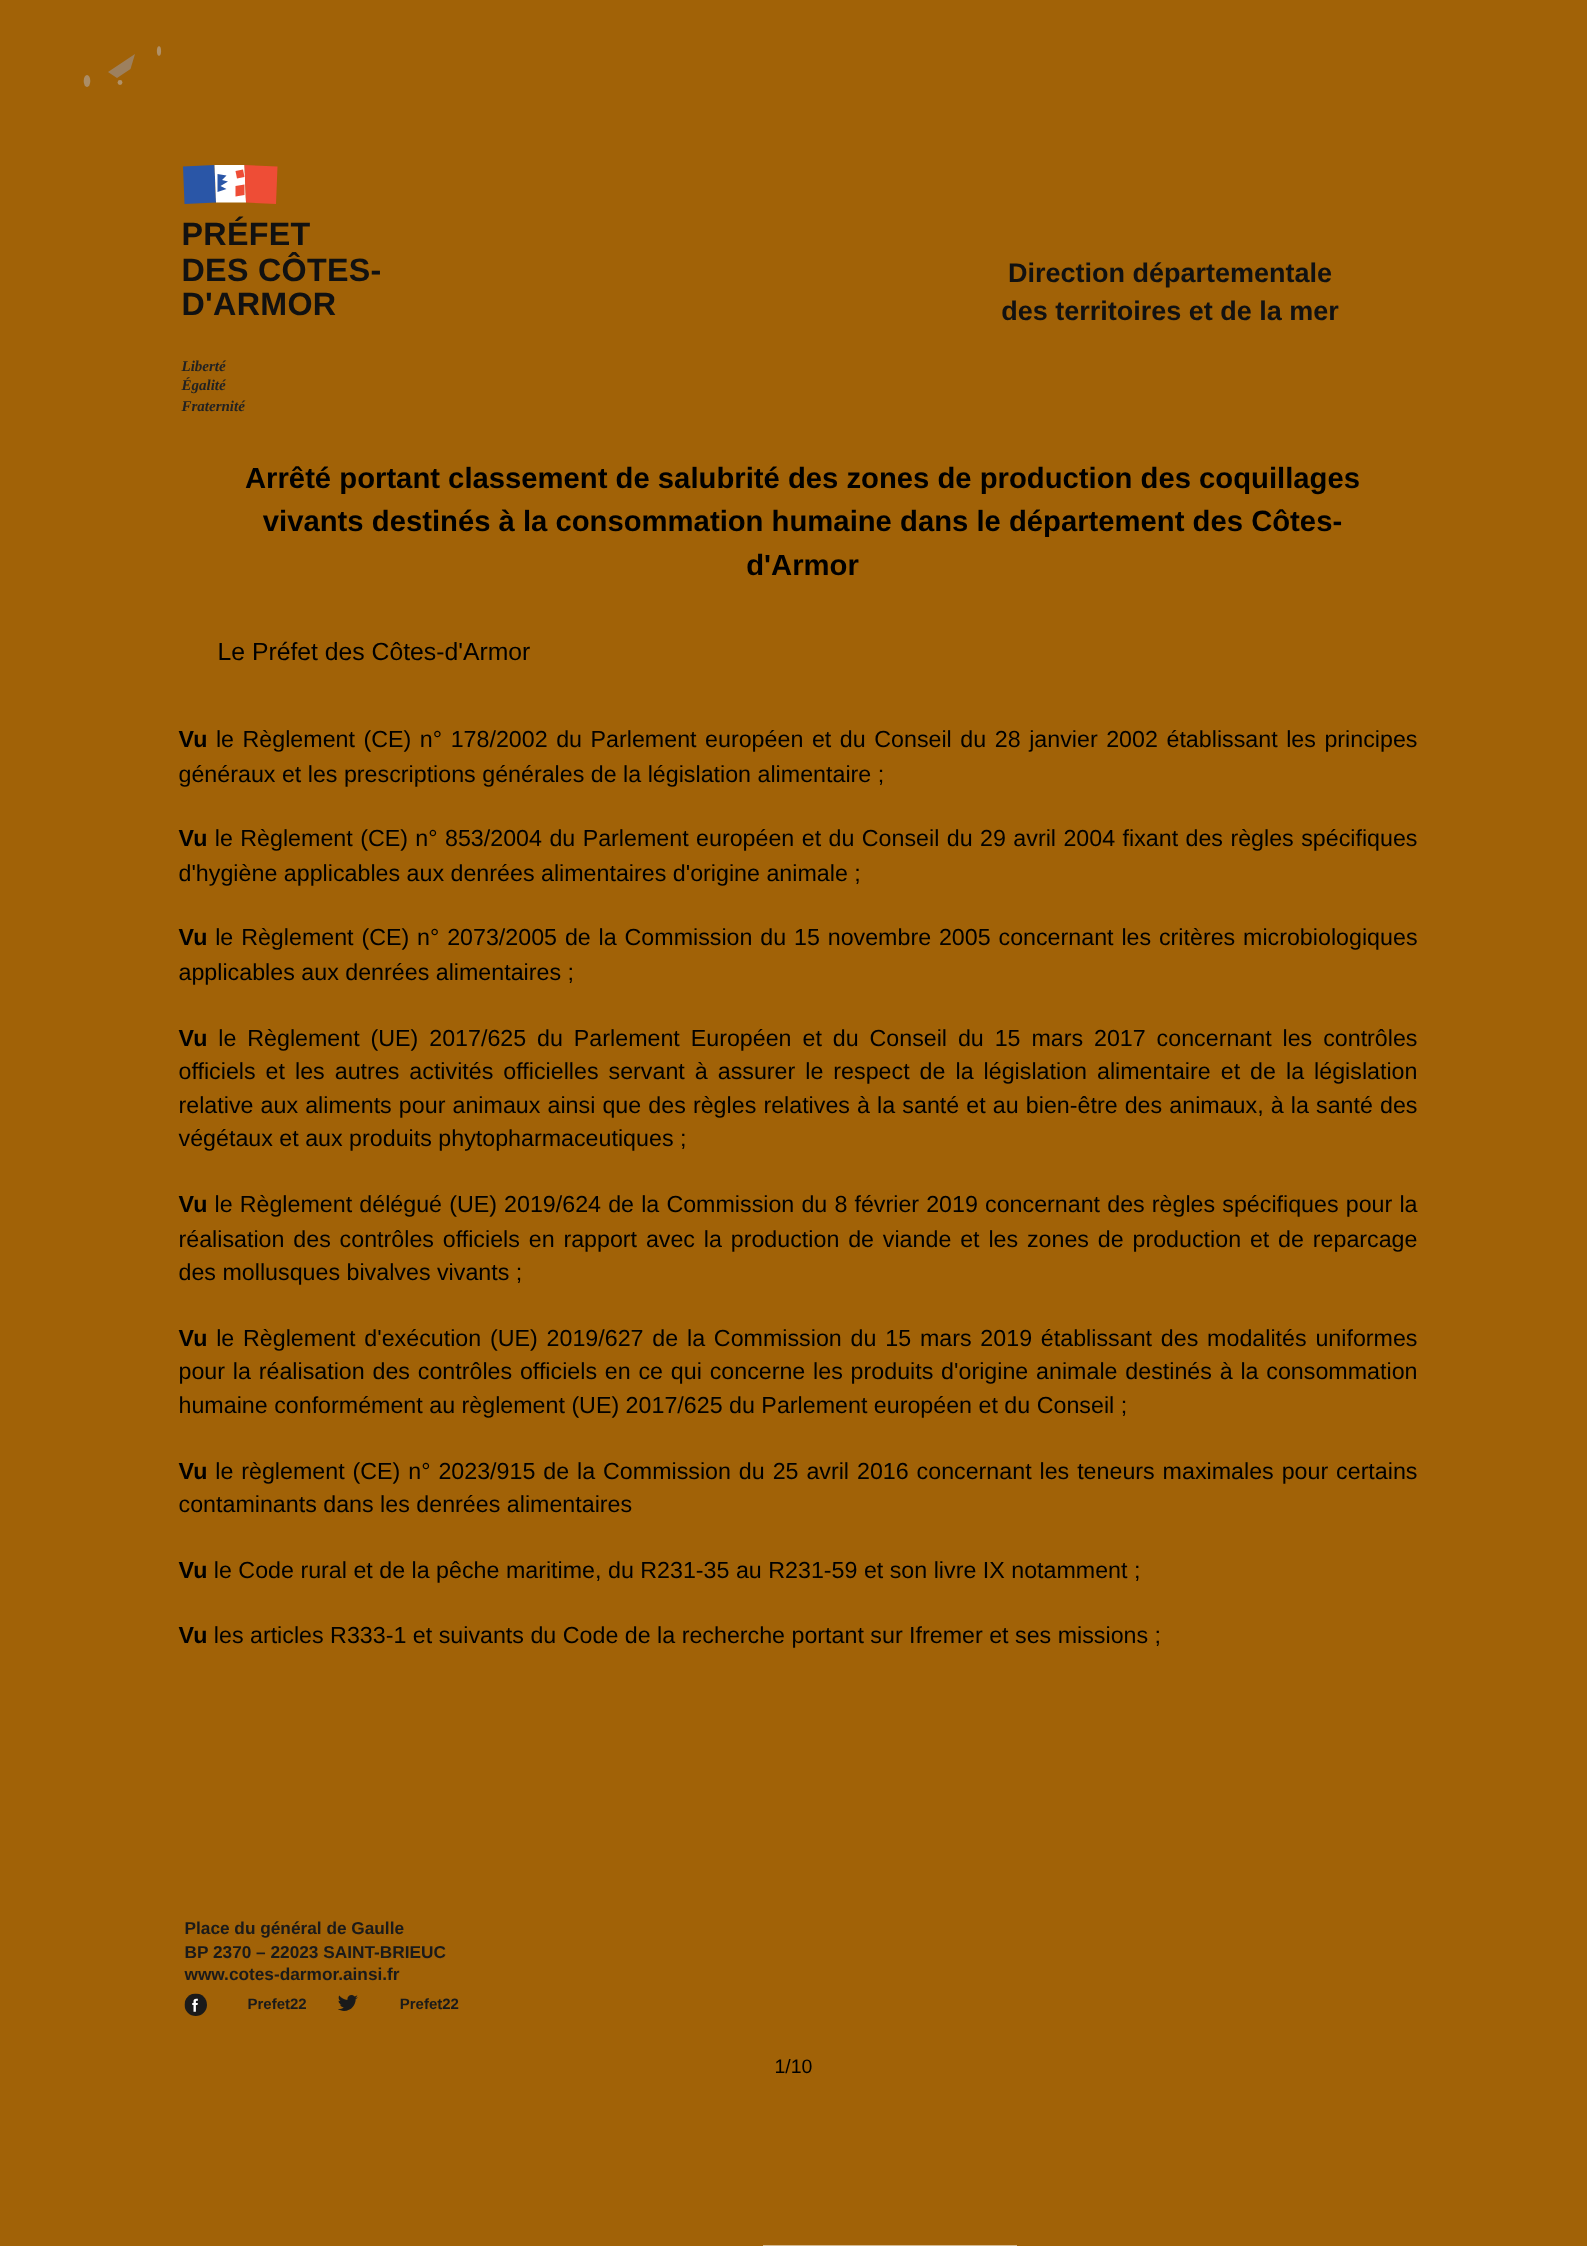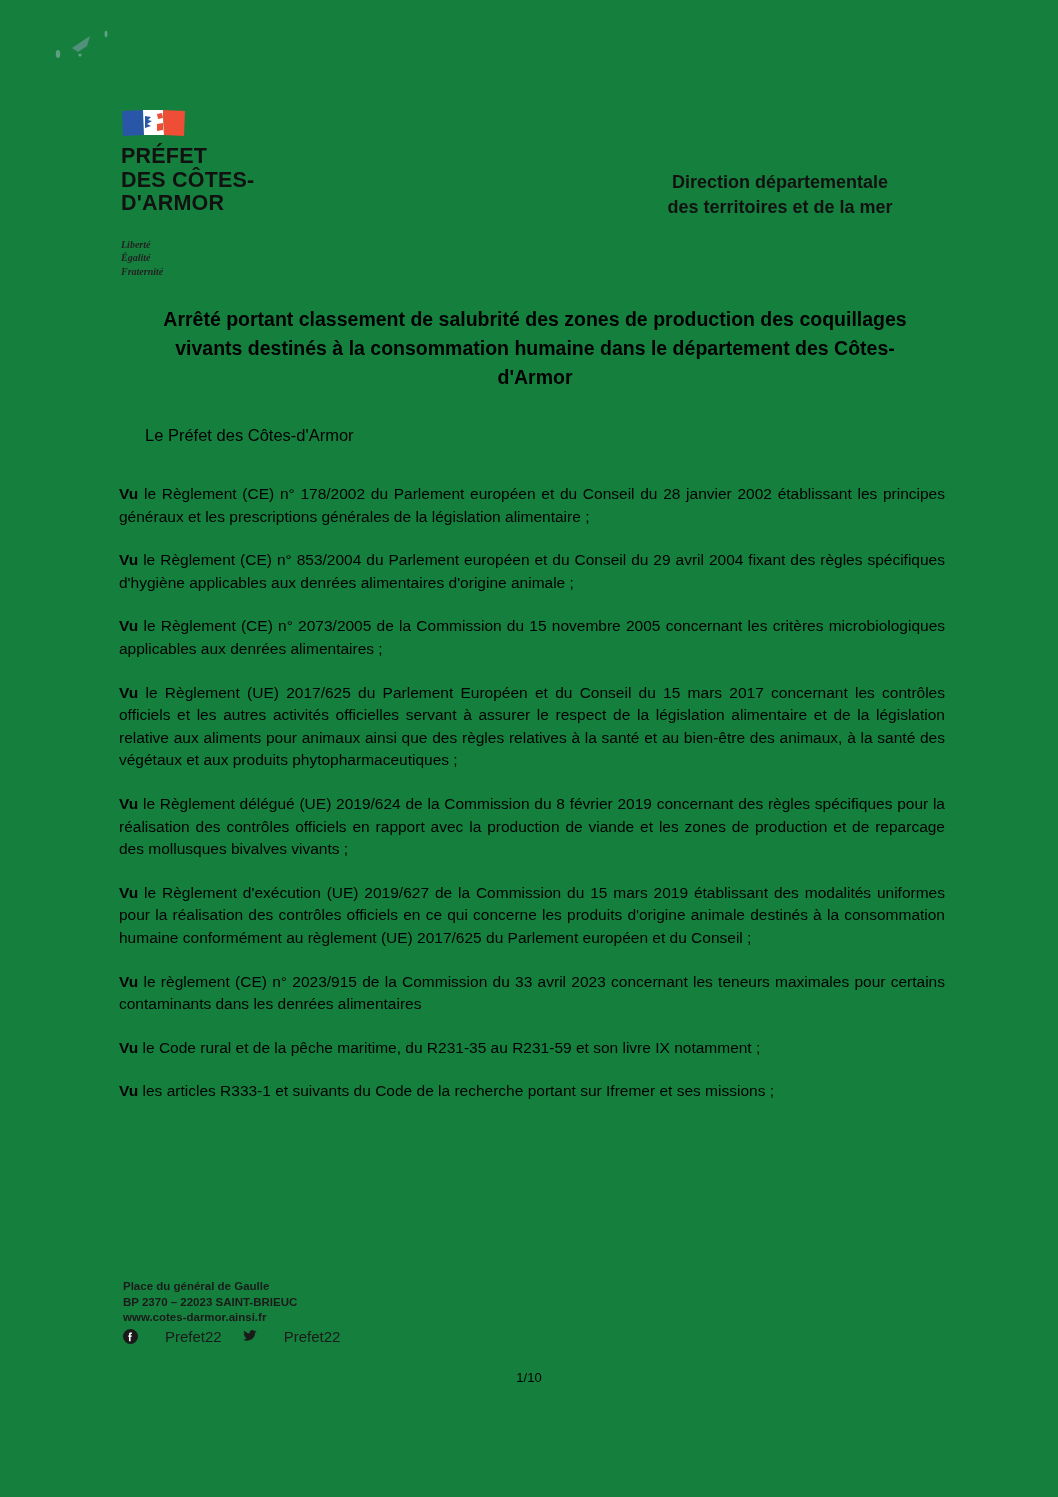--- a/index.html
+++ b/index.html
@@ -4,21 +4,21 @@
 <style>
   html, body {
     margin: 0;
     padding: 0;
     background: #ffffff;
   }
   .page {
     position: relative;
     width: 1058px;
     height: 1497px;
-    background: #15803d;
+    background: #a16207;
     overflow: hidden;
     font-family: "Liberation Sans", sans-serif;
     color: #000000;
   }
 
   
   .scan-smudge {
     position: absolute;
     left: 38px;
     top: 22px;
@@ -138,22 +138,22 @@
     margin-top: 3px;
     gap: 7px;
   }
   .social-icon {
     width: 15px;
     height: 15px;
     display: inline-block;
     flex: 0 0 auto;
   }
   .social-handle {
-    font-weight: normal;
-    font-size: 15px;
+    font-weight: bold;
+    font-size: 10px;
     color: #1a1a1a;
     margin-right: 13px;
     padding-left: 20px;
   }
   .page-number {
     position: absolute;
     left: 0;
     top: 1370px;
     width: 1058px;
     text-align: center;
@@ -213,21 +213,21 @@
     <p class="clause"><span class="lead">Vu</span><span> le Règlement (CE) n° 853/2004 du Parlement européen et du Conseil du 29 avril 2004 fixant des règles spécifiques d'hygiène applicables aux denrées alimentaires d'origine animale ;</span></p>
 
     <p class="clause"><span class="lead">Vu</span><span> le Règlement (CE) n° 2073/2005 de la Commission du 15 novembre 2005 concernant les critères microbiologiques applicables aux denrées alimentaires ;</span></p>
 
     <p class="clause"><span class="lead">Vu</span><span> le Règlement (UE) 2017/625 du Parlement Européen et du Conseil du 15 mars 2017 concernant les contrôles officiels et les autres activités officielles servant à assurer le respect de la législation alimentaire et de la législation relative aux aliments pour animaux ainsi que des règles relatives à la santé et au bien-être des animaux, à la santé des végétaux et aux produits phytopharmaceutiques ;</span></p>
 
     <p class="clause"><span class="lead">Vu</span><span> le Règlement délégué (UE) 2019/624 de la Commission du 8 février 2019 concernant des règles spécifiques pour la réalisation des contrôles officiels en rapport avec la production de viande et les zones de production et de reparcage des mollusques bivalves vivants ;</span></p>
 
     <p class="clause"><span class="lead">Vu</span><span> le Règlement d'exécution (UE) 2019/627 de la Commission du 15 mars 2019 établissant des modalités uniformes pour la réalisation des contrôles officiels en ce qui concerne les produits d'origine animale destinés à la consommation humaine conformément au règlement (UE) 2017/625 du Parlement européen et du Conseil ;</span></p>
 
-    <p class="clause"><span class="lead">Vu</span><span> le règlement (CE) n° 2023/915 de la Commission du 33 avril 2023 concernant les teneurs maximales pour certains contaminants dans les denrées alimentaires</span></p>
+    <p class="clause"><span class="lead">Vu</span><span> le règlement (CE) n° 2023/915 de la Commission du 25 avril 2016 concernant les teneurs maximales pour certains contaminants dans les denrées alimentaires</span></p>
 
     <p class="clause"><span class="lead">Vu</span><span> le Code rural et de la pêche maritime, du R231-35 au R231-59 et son livre IX notamment ;</span></p>
 
     <p class="clause"><span class="lead">Vu</span><span> les articles R333-1 et suivants du Code de la recherche portant sur Ifremer et ses missions ;</span></p>
 
   </div>
 
   <div class="footer">
     <div class="footer-line">Place du général de Gaulle</div>
     <div class="footer-line">BP 2370 – 22023 SAINT-BRIEUC</div>

